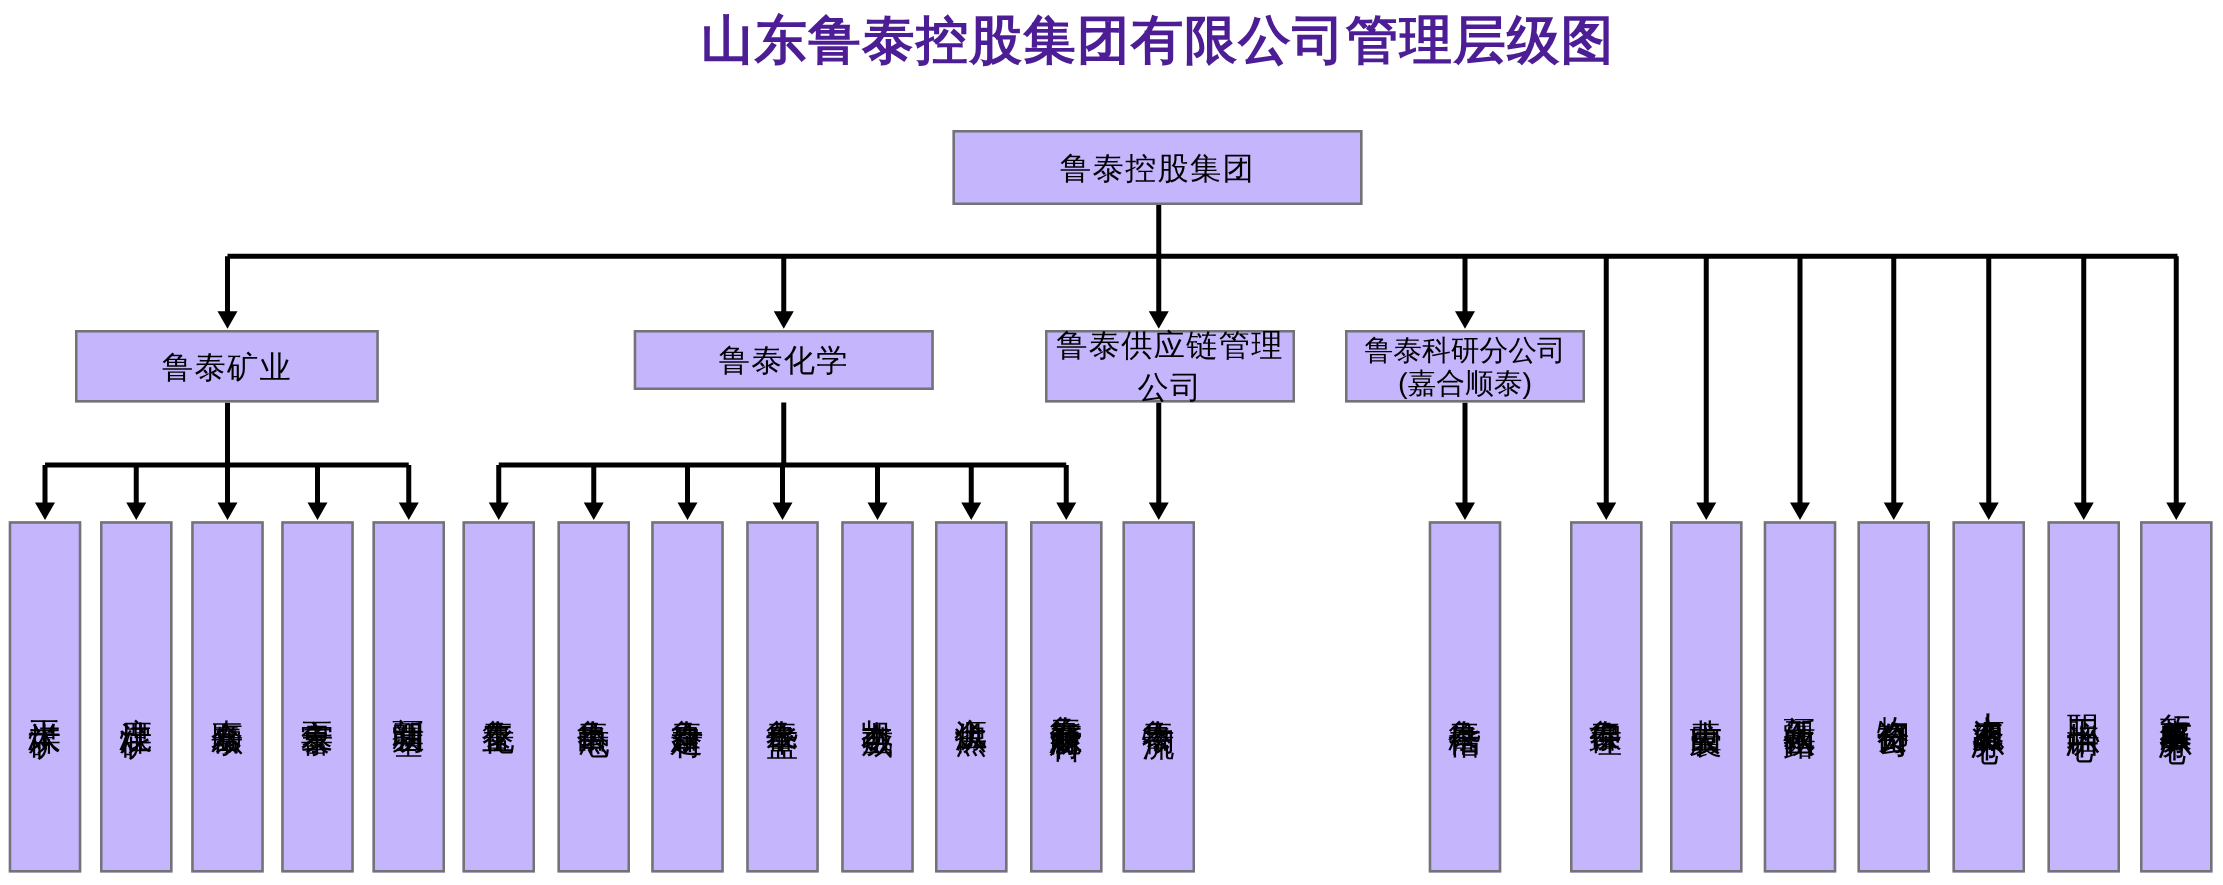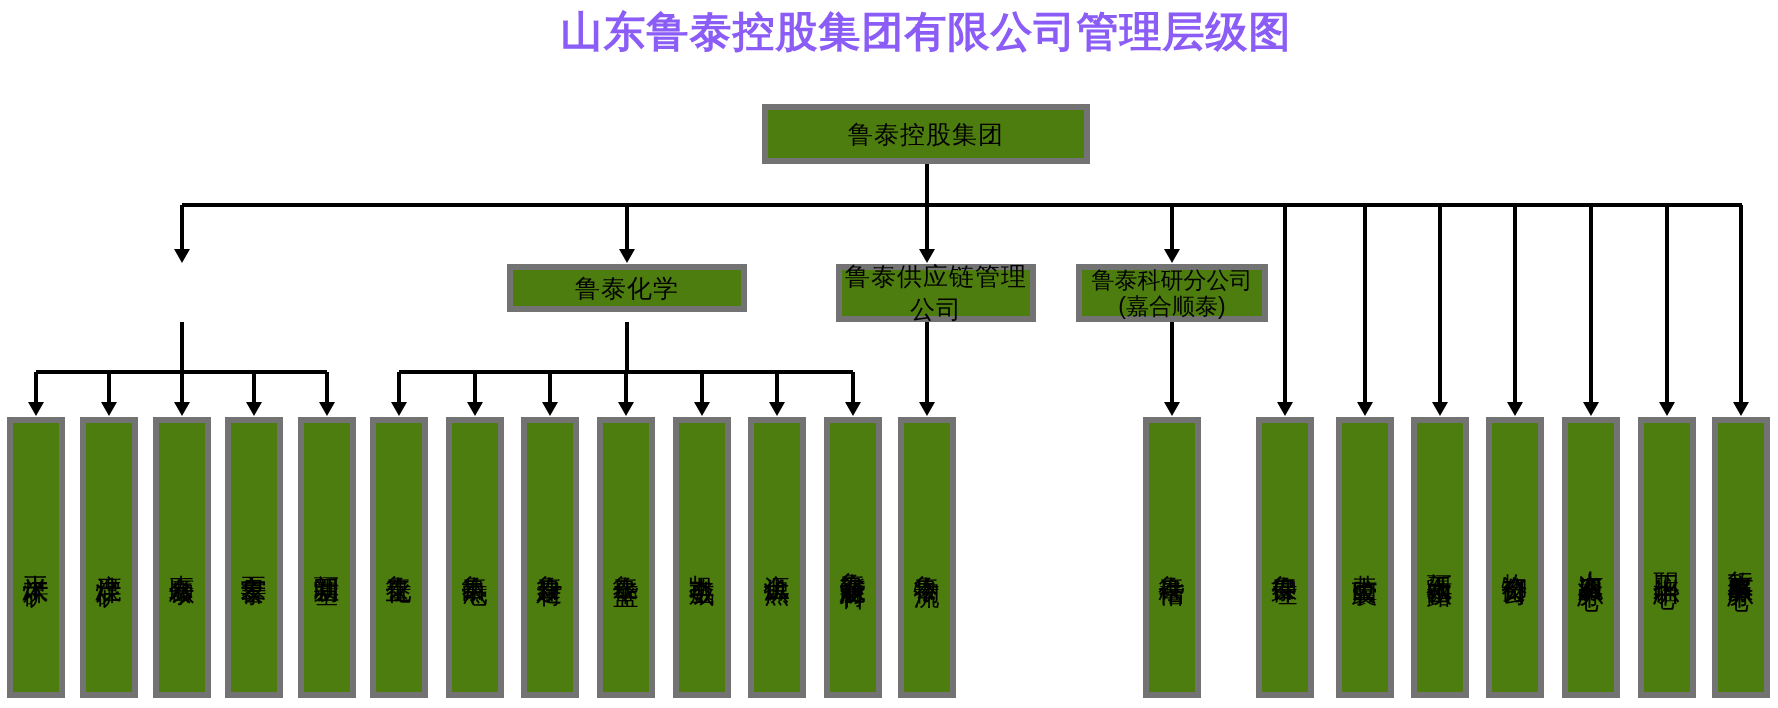--- a/index.html
+++ b/index.html
@@ -4,28 +4,28 @@
 <style>
   html,body { margin:0; padding:0; background:#ffffff; }
   .stage {
     position:relative; width:1778px; height:708px; background:#ffffff;
     font-family:"Liberation Sans","DejaVu Sans",sans-serif; color:#000;
     overflow:hidden;
   }
   .title {
     position:absolute; top:4px; left:926px; transform:translateX(-50%);
     white-space:nowrap; font-family:"Liberation Serif","DejaVu Serif",serif;
-    font-weight:bold; font-size:42px; letter-spacing:1px; color:#8b5cf6;
+    font-weight:bold; font-size:42px; letter-spacing:1px; color:#4c1d95;
   }
   .wires { position:absolute; left:0; top:0; }
   .wire  { stroke:#000000; stroke-width:4; fill:none; }
   .arrowheads { fill:#000000; stroke:none; }
   .box {
-    position:absolute; box-sizing:border-box; background:#4d7c0f;
-    border:6px solid #737373; display:flex; align-items:center; justify-content:center;
+    position:absolute; box-sizing:border-box; background:#c4b5fd;
+    border:2px solid #737373; display:flex; align-items:center; justify-content:center;
     text-align:center;
   }
   .lvl { font-size:25px; letter-spacing:1px; }
   .research-box { flex-direction:column; font-size:23px; line-height:26px; letter-spacing:0; }
   .leaf {
     writing-mode:vertical-rl; text-orientation:upright;
     font-size:26px; letter-spacing:2px; line-height:58px;
   }
 </style>
 </head>
@@ -54,20 +54,21 @@
       M769 402 L785 402 L777 416 Z  M845 402 L861 402 L853 416 Z
       M919 402 L935 402 L927 416 Z  M1164 402 L1180 402 L1172 416 Z
       M1277 402 L1293 402 L1285 416 Z M1357 402 L1373 402 L1365 416 Z
       M1432 402 L1448 402 L1440 416 Z M1507 402 L1523 402 L1515 416 Z
       M1583 402 L1599 402 L1591 416 Z M1659 402 L1675 402 L1667 416 Z
       M1733 402 L1749 402 L1741 416 Z"></path>
   </svg>
 
   <div class="box lvl" style="left:762px; top:104px; width:328px; height:60px;">鲁泰控股集团</div>
 
+  <div class="box lvl" style="left:60px; top:264px; width:243px; height:58px;">鲁泰矿业</div>
   <div class="box lvl" style="left:507px; top:264px; width:240px; height:48px;">鲁泰化学</div>
   <div class="box lvl" style="left:836px; top:264px; width:200px; height:58px;">鲁泰供应链管理公司</div>
   <div class="box lvl research-box" style="left:1076px; top:264px; width:192px; height:58px;">
     <span>鲁泰科研分公司</span>
     <span>(嘉合顺泰)</span>
   </div>
 
   <div class="box leaf" style="left:7px; top:417px; width:58px; height:281px;">太平煤矿</div>
   <div class="box leaf" style="left:80px; top:417px; width:58px; height:281px;">鹿洼煤矿</div>
   <div class="box leaf" style="left:153px; top:417px; width:58px; height:281px;">嘉合顺泰</div>

